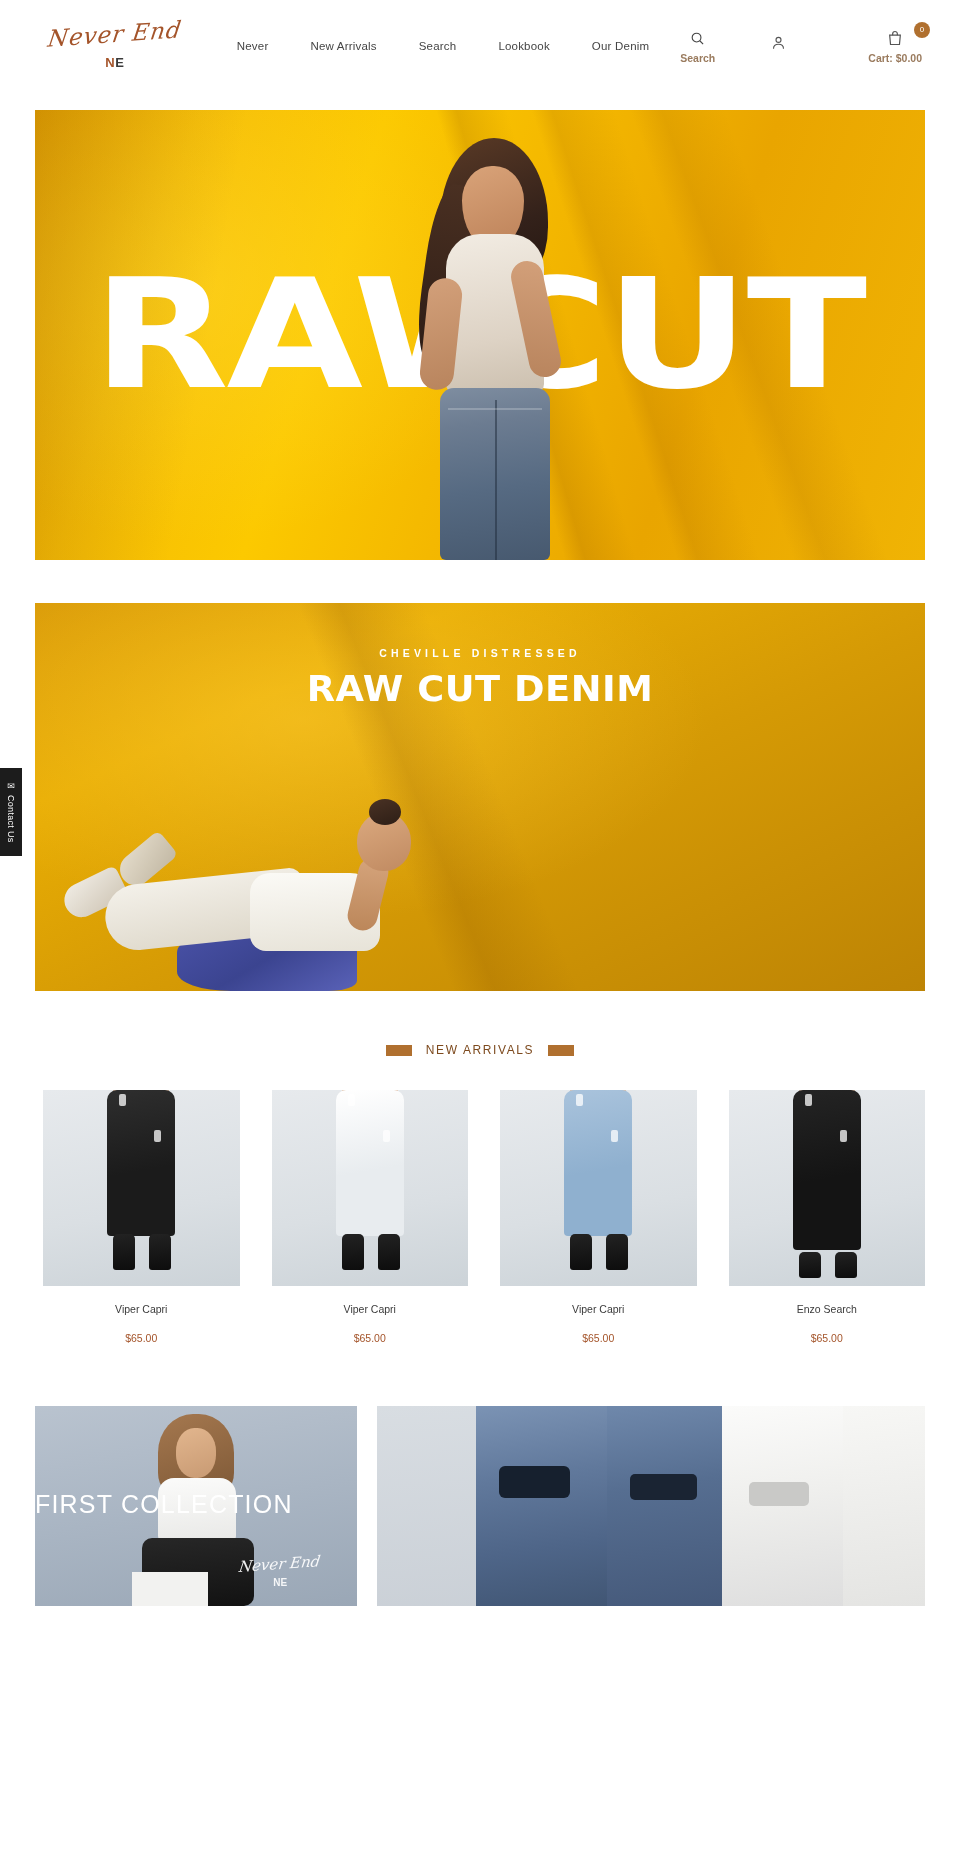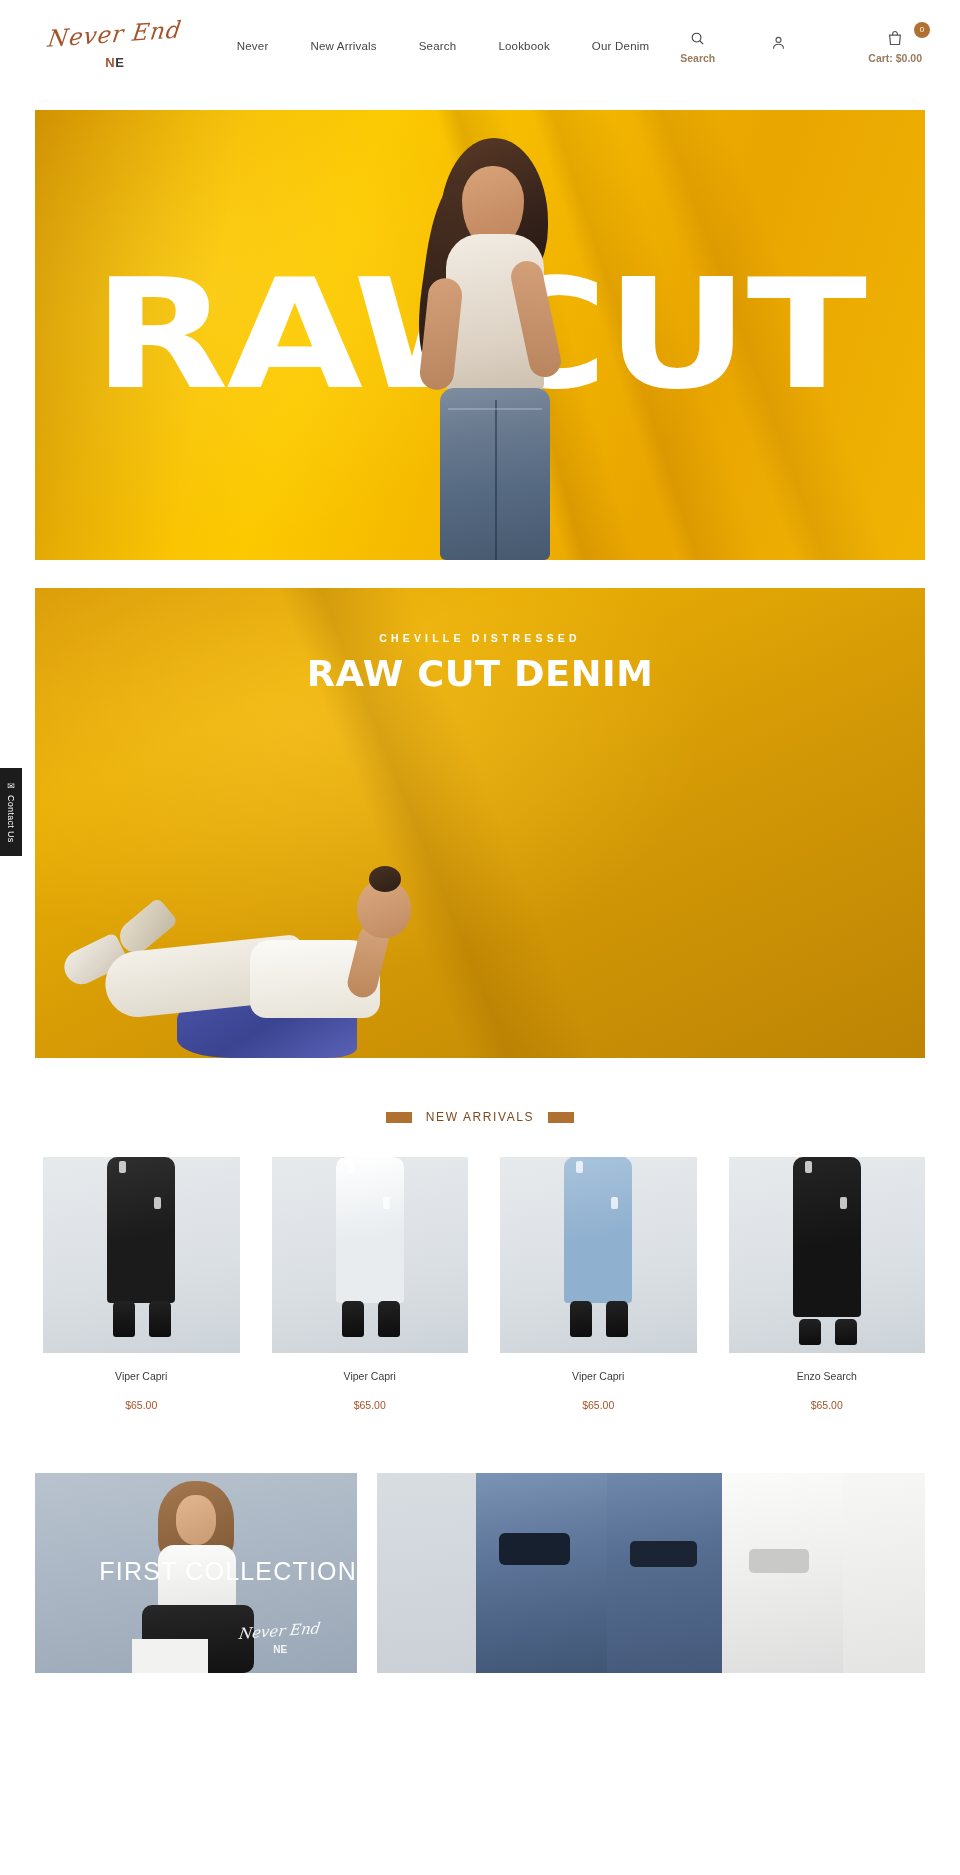--- a/index.html
+++ b/index.html
@@ -114,21 +114,21 @@
   .hm-jeans::before {
     content:""; position:absolute; left:50%; top:12px; bottom:0; width:2px;
     background:rgba(30,42,58,.5);
   }
   .hm-jeans::after {
     content:""; position:absolute; left:8px; right:8px; top:20px; height:2px;
     background:rgba(255,255,255,.22);
   }
 
   
-  .promo-row { margin:28px 35px 0; display:flex; gap:16px; height:470px; }
+  .promo-row { margin:43px 35px 0; display:flex; gap:16px; height:388px; }
   .promo-left {
     flex:1; position:relative; overflow:hidden;
     background:
       radial-gradient(ellipse 70% 80% at 30% 30%, rgba(255,205,50,.5), transparent 65%),
       linear-gradient(155deg,#d99a08 0%,#e8ad04 25%,#d59a05 55%,#bd8405 100%);
   }
   .promo-left::after {
     content:""; position:absolute; inset:0;
     background:linear-gradient(68deg, transparent 40%, rgba(130,76,0,.2) 44%, transparent 52%);
   }
@@ -305,21 +305,21 @@
   }
   .blm-pants {
     position:absolute; left:6px; top:132px; width:112px; height:68px;
     background:linear-gradient(175deg,#272727,#121212); border-radius:10px;
   }
   .blm-box {
     position:absolute; left:-4px; top:166px; width:76px; height:40px;
     background:#f2f2f0;
   }
   .bl-title {
-    position:absolute; left:0; right:0; top:84px; text-align:right;
+    position:absolute; left:0; right:0; top:84px; text-align:left;
     font-size:25px; color:#fff; letter-spacing:1.2px; z-index:4;
   }
   .bl-sig {
     position:absolute; right:36px; bottom:18px; z-index:4;
     display:flex; flex-direction:column; align-items:center;
   }
   .bl-sig-script {
     font-family:"DejaVu Serif", serif; font-style:italic; font-size:15px;
     color:#fff; transform:rotate(-4deg) skewX(-12deg); opacity:.92;
   }

